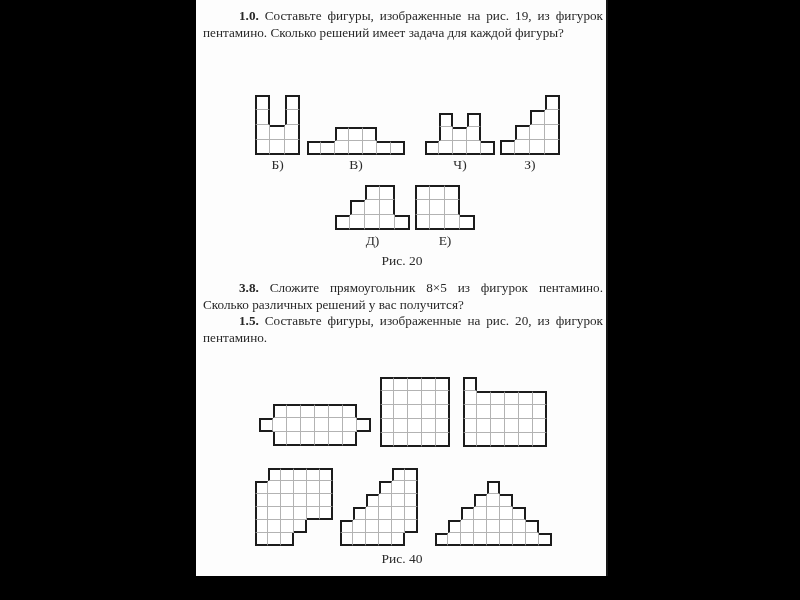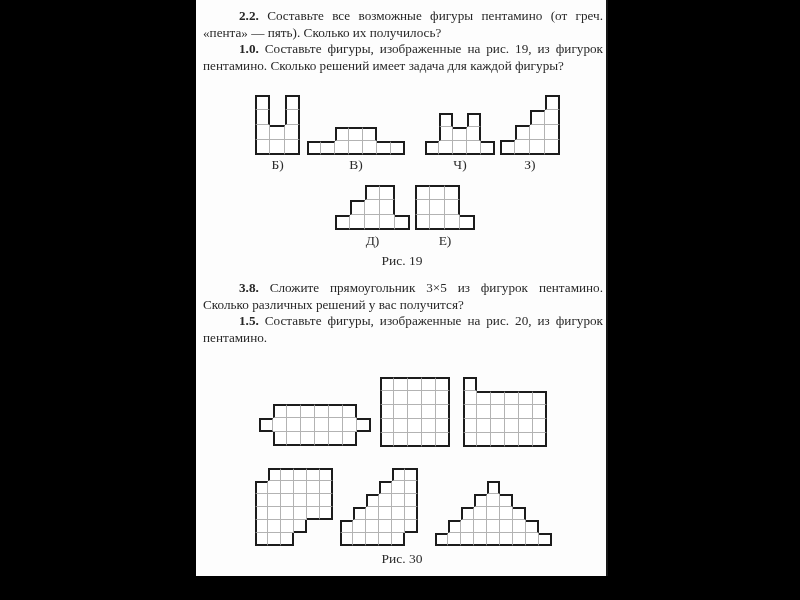--- a/index.html
+++ b/index.html
@@ -16,21 +16,20 @@
   .figlabel{position:absolute;font-size:13.5px;color:#2b2b2b;text-align:center;}
   .caption{position:absolute;left:0;width:412px;text-align:center;font-size:13.5px;color:#2b2b2b;}
 </style>
 </head>
 <body>
 
 <div id="stage">
   <div id="paper">
 
     <div class="textblock" style="top:8px;">
-      <p class="para"><b>2.2.</b> <span>Составьте все возможные фигуры пентамино (от греч. «пента» — пять). Сколько их получилось?</span></p>
       <p class="para"><b>1.0.</b> <span>Составьте фигуры, изображенные на рис. 19, из фигурок пентамино. Сколько решений имеет задача для каждой фигуры?</span></p>
     </div>
 
     <div class="shape" style="left: 59px; top: 95px; width: 45px; height: 60px;">
         <div class="cell" style="left: 0px; top: 0px; width: 15px; height: 15px; background: rgb(255, 255, 255); border-width: 2px 2px 1px; border-style: solid; border-color: rgb(28, 28, 28) rgb(28, 28, 28) rgb(179, 179, 179);"></div>
         <div class="cell" style="left: 30px; top: 0px; width: 15px; height: 15px; background: rgb(255, 255, 255); border-width: 2px 2px 1px; border-style: solid; border-color: rgb(28, 28, 28) rgb(28, 28, 28) rgb(179, 179, 179);"></div>
         <div class="cell" style="left: 0px; top: 15px; width: 15px; height: 15px; background: rgb(255, 255, 255); border-top: none; border-left: 2px solid rgb(28, 28, 28); border-right: 2px solid rgb(28, 28, 28); border-bottom: 1px solid rgb(179, 179, 179);"></div>
         <div class="cell" style="left: 30px; top: 15px; width: 15px; height: 15px; background: rgb(255, 255, 255); border-top: none; border-left: 2px solid rgb(28, 28, 28); border-right: 2px solid rgb(28, 28, 28); border-bottom: 1px solid rgb(179, 179, 179);"></div>
         <div class="cell" style="left: 0px; top: 30px; width: 15px; height: 15px; background: rgb(255, 255, 255); border-top: none; border-left: 2px solid rgb(28, 28, 28); border-right: 1px solid rgb(179, 179, 179); border-bottom: 1px solid rgb(179, 179, 179);"></div>
         <div class="cell" style="left: 15px; top: 30px; width: 15px; height: 15px; background: rgb(255, 255, 255); border-top: 2px solid rgb(28, 28, 28); border-left: none; border-right: 1px solid rgb(179, 179, 179); border-bottom: 1px solid rgb(179, 179, 179);"></div>
@@ -102,24 +101,24 @@
         <div class="cell" style="left: 30px; top: 15px; width: 15px; height: 15px; background: rgb(255, 255, 255); border-top: none; border-left: none; border-right: 2px solid rgb(28, 28, 28); border-bottom: 1px solid rgb(179, 179, 179);"></div>
         <div class="cell" style="left: 0px; top: 30px; width: 15px; height: 15px; background: rgb(255, 255, 255); border-top: none; border-left: 2px solid rgb(28, 28, 28); border-right: 1px solid rgb(179, 179, 179); border-bottom: 2px solid rgb(28, 28, 28);"></div>
         <div class="cell" style="left: 15px; top: 30px; width: 15px; height: 15px; background: rgb(255, 255, 255); border-top: none; border-left: none; border-right: 1px solid rgb(179, 179, 179); border-bottom: 2px solid rgb(28, 28, 28);"></div>
         <div class="cell" style="left: 30px; top: 30px; width: 15px; height: 15px; background: rgb(255, 255, 255); border-top: none; border-left: none; border-right: 1px solid rgb(179, 179, 179); border-bottom: 2px solid rgb(28, 28, 28);"></div>
         <div class="cell" style="left: 45px; top: 30px; width: 15px; height: 15px; background: rgb(255, 255, 255); border-top: 2px solid rgb(28, 28, 28); border-left: none; border-right: 2px solid rgb(28, 28, 28); border-bottom: 2px solid rgb(28, 28, 28);"></div>
       </div>
 
     <span class="figlabel" style="left:139px;top:233px;width:75px;">Д)</span>
     <span class="figlabel" style="left:219px;top:233px;width:60px;">Е)</span>
 
-    <div class="caption" style="top:253px;">Рис. 19</div>
+    <div class="caption" style="top:253px;">Рис. 20</div>
 
     <div class="textblock" style="top:280px;">
-      <p class="para"><b>3.8.</b> <span>Сложите прямоугольник 3×5 из фигурок пентамино. Сколько различных решений у вас получится?</span></p>
+      <p class="para"><b>3.8.</b> <span>Сложите прямоугольник 8×5 из фигурок пентамино. Сколько различных решений у вас получится?</span></p>
       <p class="para"><b>1.5.</b> <span>Составьте фигуры, изображенные на рис. 20, из фигурок пентамино.</span></p>
     </div>
 
     <div class="shape" style="left: 63px; top: 404px; width: 112px; height: 42px;">
         <div class="cell" style="left: 14px; top: 0px; width: 14px; height: 14px; background: rgb(255, 255, 255); border-width: 2px 1px 1px 2px; border-style: solid; border-color: rgb(28, 28, 28) rgb(179, 179, 179) rgb(179, 179, 179) rgb(28, 28, 28);"></div>
         <div class="cell" style="left: 28px; top: 0px; width: 14px; height: 14px; background: rgb(255, 255, 255); border-top: 2px solid rgb(28, 28, 28); border-left: none; border-right: 1px solid rgb(179, 179, 179); border-bottom: 1px solid rgb(179, 179, 179);"></div>
         <div class="cell" style="left: 42px; top: 0px; width: 14px; height: 14px; background: rgb(255, 255, 255); border-top: 2px solid rgb(28, 28, 28); border-left: none; border-right: 1px solid rgb(179, 179, 179); border-bottom: 1px solid rgb(179, 179, 179);"></div>
         <div class="cell" style="left: 56px; top: 0px; width: 14px; height: 14px; background: rgb(255, 255, 255); border-top: 2px solid rgb(28, 28, 28); border-left: none; border-right: 1px solid rgb(179, 179, 179); border-bottom: 1px solid rgb(179, 179, 179);"></div>
         <div class="cell" style="left: 70px; top: 0px; width: 14px; height: 14px; background: rgb(255, 255, 255); border-top: 2px solid rgb(28, 28, 28); border-left: none; border-right: 1px solid rgb(179, 179, 179); border-bottom: 1px solid rgb(179, 179, 179);"></div>
         <div class="cell" style="left: 84px; top: 0px; width: 14px; height: 14px; background: rgb(255, 255, 255); border-top: 2px solid rgb(28, 28, 28); border-left: none; border-right: 2px solid rgb(28, 28, 28); border-bottom: 1px solid rgb(179, 179, 179);"></div>
@@ -272,15 +271,15 @@
         <div class="cell" style="left: 13px; top: 52px; width: 13px; height: 13px; background: rgb(255, 255, 255); border-top: none; border-left: none; border-right: 1px solid rgb(179, 179, 179); border-bottom: 2px solid rgb(28, 28, 28);"></div>
         <div class="cell" style="left: 26px; top: 52px; width: 13px; height: 13px; background: rgb(255, 255, 255); border-top: none; border-left: none; border-right: 1px solid rgb(179, 179, 179); border-bottom: 2px solid rgb(28, 28, 28);"></div>
         <div class="cell" style="left: 39px; top: 52px; width: 13px; height: 13px; background: rgb(255, 255, 255); border-top: none; border-left: none; border-right: 1px solid rgb(179, 179, 179); border-bottom: 2px solid rgb(28, 28, 28);"></div>
         <div class="cell" style="left: 52px; top: 52px; width: 13px; height: 13px; background: rgb(255, 255, 255); border-top: none; border-left: none; border-right: 1px solid rgb(179, 179, 179); border-bottom: 2px solid rgb(28, 28, 28);"></div>
         <div class="cell" style="left: 65px; top: 52px; width: 13px; height: 13px; background: rgb(255, 255, 255); border-top: none; border-left: none; border-right: 1px solid rgb(179, 179, 179); border-bottom: 2px solid rgb(28, 28, 28);"></div>
         <div class="cell" style="left: 78px; top: 52px; width: 13px; height: 13px; background: rgb(255, 255, 255); border-top: none; border-left: none; border-right: 1px solid rgb(179, 179, 179); border-bottom: 2px solid rgb(28, 28, 28);"></div>
         <div class="cell" style="left: 91px; top: 52px; width: 13px; height: 13px; background: rgb(255, 255, 255); border-top: none; border-left: none; border-right: 1px solid rgb(179, 179, 179); border-bottom: 2px solid rgb(28, 28, 28);"></div>
         <div class="cell" style="left: 104px; top: 52px; width: 13px; height: 13px; background: rgb(255, 255, 255); border-top: 2px solid rgb(28, 28, 28); border-left: none; border-right: 2px solid rgb(28, 28, 28); border-bottom: 2px solid rgb(28, 28, 28);"></div>
       </div>
 
-    <div class="caption" style="top:551px;">Рис. 30</div>
+    <div class="caption" style="top:551px;">Рис. 40</div>
   </div>
 </div>
 
 </body></html>

